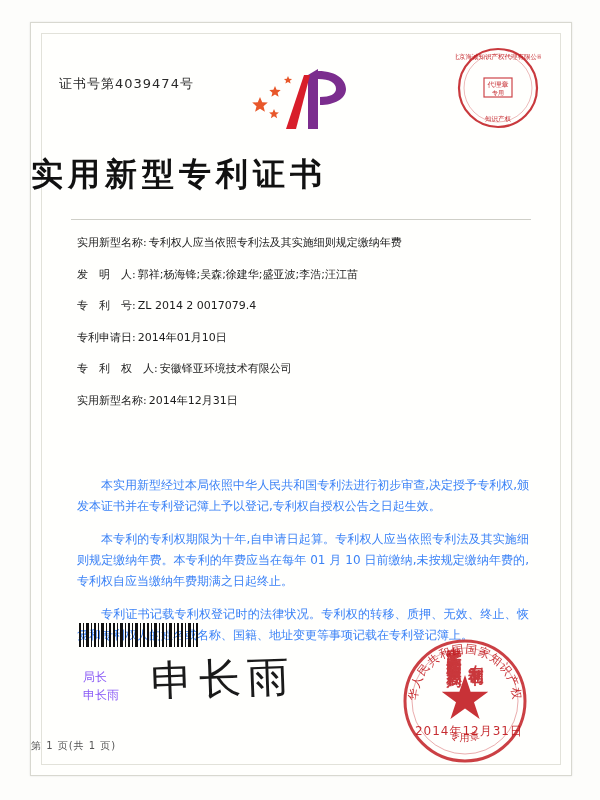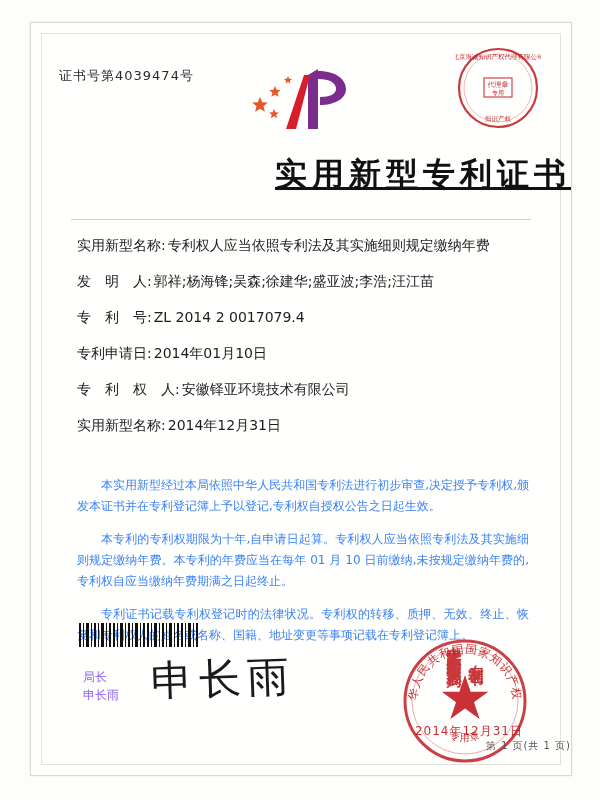--- a/index.html
+++ b/index.html
@@ -36,21 +36,21 @@
     right: 10px;
     bottom: 10px;
     border: 1px solid #e2e2da;
     pointer-events: none;
   }
 
   
   .cert-no {
     position: absolute;
     left: 28px;
-    top: 44px;
+    top: 52px;
     font-size: 13px;
     color: #2a2a2a;
     letter-spacing: 1px;
     font-family: "DejaVu Sans", "Liberation Sans", sans-serif;
   }
 
   
   .logo {
     position: absolute;
     left: 215px;
@@ -69,27 +69,26 @@
     height: 86px;
   }
   .seal-top svg { display: block; }
 
   
   .main-title {
     position: absolute;
     left: 0;
     right: 0;
     top: 130px;
-    text-align: right;
+    text-align: left;
     font-size: 32px;
     font-weight: bold;
     letter-spacing: 5px;
     color: #111;
     font-family: "DejaVu Sans", "Liberation Sans", sans-serif;
-    text-decoration: underline;
   }
 
   .rule {
     position: absolute;
     left: 40px;
     right: 40px;
     top: 196px;
     height: 1px;
     background: #cfcfc8;
   }
@@ -98,21 +97,21 @@
   .fields {
     position: absolute;
     left: 46px;
     right: 40px;
     top: 212px;
   }
   .field-row {
     display: flex;
     align-items: baseline;
     margin-bottom: 15px;
-    font-size: 14px;
+    font-size: 11px;
     color: #1c1c1c;
     line-height: 1.5;
   }
   .field-label {
     white-space: nowrap;
     color: #1c1c1c;
   }
   .field-value {
     margin-left: 2px;
     color: #1c1c1c;
@@ -207,21 +206,21 @@
     letter-spacing: 1px;
     opacity: 0.9;
   }
 
   
   .footer {
     position: absolute;
     left: 0;
     right: 0;
     bottom: 22px;
-    text-align: right;
+    text-align: left;
     font-size: 10px;
     color: #555;
     letter-spacing: 1px;
   }
 </style>
 </head>
 <body>
 
 <div class="page">
   <div class="paper">

